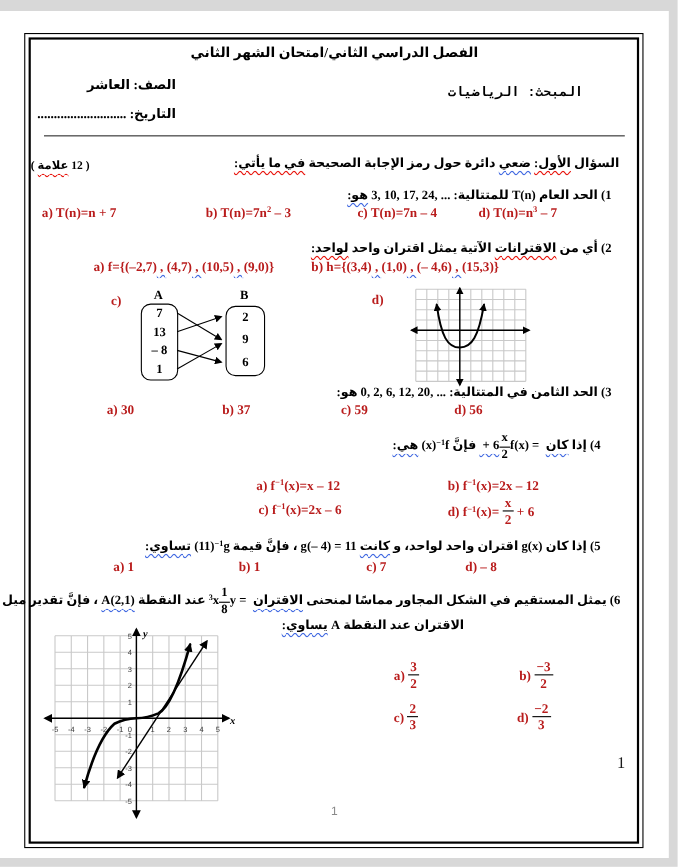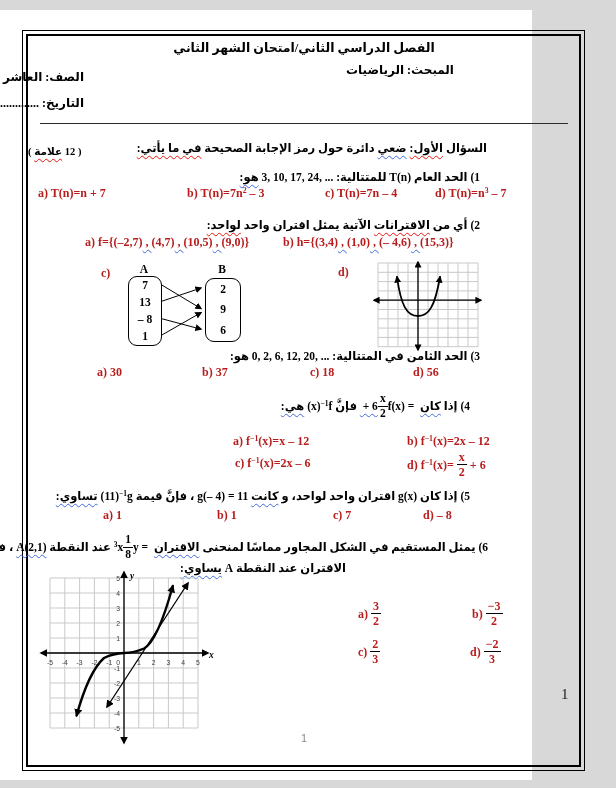--- a/index.html
+++ b/index.html
@@ -1,21 +1,21 @@
 <!DOCTYPE html>
 <html lang="ar"><head>
 <meta charset="utf-8">
 <style>
   html,body{margin:0;padding:0;}
   body{
     width:616px;height:788px;position:relative;overflow:hidden;
     background:#d8d8d8;
     font-family:"Liberation Serif","DejaVu Sans",serif;
   }
-  .page{position:absolute;left:0;top:10px;width:532px;height:770px;background:#ffffff;}
+  .page{position:absolute;left:0;top:10px;width:608px;height:770px;background:#ffffff;}
   .b-outer{position:absolute;left:22px;top:20px;width:561px;height:739px;border:1px solid #000;pointer-events:none;}
   .b-inner{position:absolute;left:26px;top:24px;width:551px;height:729px;border:2px solid #000;pointer-events:none;}
 
   .abs{position:absolute;}
   .ar{direction:rtl;unicode-bidi:embed;text-align:right;font-weight:bold;color:#000;white-space:nowrap;}
   .ltr{direction:ltr;font-weight:bold;color:#b91c1c;white-space:nowrap;}
 
   .title{left:0;top:30px;width:608px;text-align:center;font-size:12.5px;font-weight:bold;}
   .hdr{font-size:12px;}
   .hr-line{left:40px;top:113px;width:528px;border-top:1px solid #2b2b2b;height:0;}
@@ -54,21 +54,21 @@
   .stray{left:561px;top:676px;font-size:15px;font-weight:normal;color:#1a1a1a;}
 </style>
 </head>
 <body>
 
 <div class="page">
   <div class="b-outer"></div>
   <div class="b-inner"></div>
 
   <div class="abs title ar">الفصل الدراسي الثاني/امتحان الشهر الثاني</div>
-  <div class="abs ar hdr" style="top:53px;right:78px;">المبحث: الرياضيات</div>
+  <div class="abs ar hdr" style="top:66px;right:78px;font-family:Liberation Mono, monospace;">المبحث: الرياضيات</div>
   <div class="abs ar hdr" style="top:60px;right:448px;text-align:center;">الصف: العاشر</div>
   <div class="abs ar hdr" style="top:86px;right:448px;">التاريخ: ...........................</div>
   <div class="abs hr-line"></div>
 
   <div class="abs ar qline" style="top:131px;right:45px;"><span class="seg-plain">السؤال </span><span class="seg-red">الأول:</span><span class="seg-plain"> </span><span class="seg-blue">ضعي</span><span class="seg-plain"> دائرة حول رمز الإجابة الصحيحة </span><span class="seg-red">في ما يأتي:</span></div>
   <div class="abs ar marks" style="top:135px;left:28px;"><span class="seg-plain">( 12 </span><span class="seg-red">علامة</span><span class="seg-plain"> )</span></div>
 
   <div class="abs ar qline" style="top:160px;right:52px;"><span class="seg-plain">1) الحد العام </span><span class="seg-math">T(n)</span><span class="seg-plain"> للمتتالية: </span><span class="seg-math">3, 10, 17, 24, ...</span><span class="seg-plain"> </span><span class="seg-blue">هو:</span></div>
   <span class="abs ltr opt" style="top:176px;left:38px;"><span class="seg-math">a) T(n)=n + 7</span></span>
   <span class="abs ltr opt" style="top:176px;left:187px;"><span class="seg-math">b) T(n)=7n</span><span class="seg-sup">2</span><span class="seg-math"> – 3</span></span>
@@ -116,21 +116,21 @@
         <path d="M4.0,3V86.7M14.0,3V86.7M24.0,3V86.7M34.0,3V86.7M44.0,3V86.7M54.0,3V86.7M64.0,3V86.7M74.0,3V86.7M84.0,3V86.7M94.0,3V86.7M104.0,3V86.7M4,3.0H104.0M4,12.3H104.0M4,21.6H104.0M4,30.9H104.0M4,40.2H104.0M4,49.5H104.0M4,58.8H104.0M4,68.1H104.0M4,77.4H104.0M4,86.7H104.0"></path>
       </g>
     <line class="ax" x1="0" y1="40.2" x2="107" y2="40.2" marker-start="url(#pah)" marker-end="url(#pah)"></line>
     <line class="ax" x1="44" y1="90" x2="44" y2="2" marker-start="url(#pah)" marker-end="url(#pah)"></line>
     <path class="curve" style="stroke-width:1.8" d="M23,17 C27,46 33,56 44,56 C55,56 61,46 66,17" marker-start="url(#pah)" marker-end="url(#pah)"></path>
   </svg>
 
   <div class="abs ar qline" style="top:339px;right:52px;"><span class="seg-plain">3) الحد الثامن في المتتالية: </span><span class="seg-math">0, 2, 6, 12, 20, ...</span><span class="seg-plain"> هو:</span></div>
   <span class="abs ltr opt" style="top:355px;left:97px;"><span class="seg-math">a) 30</span></span>
   <span class="abs ltr opt" style="top:355px;left:202px;"><span class="seg-math">b) 37</span></span>
-  <span class="abs ltr opt" style="top:355px;left:310px;"><span class="seg-math">c) 18</span></span>
+  <span class="abs ltr opt" style="top:355px;left:310px;"><span class="seg-math">c) 59</span></span>
   <span class="abs ltr opt" style="top:355px;left:413px;"><span class="seg-math">d) 56</span></span>
 
   <div class="abs ar qline" style="top:383px;right:62px;"><span class="seg-plain">4) إذا </span><span class="seg-blue">كان</span><span class="seg-plain"> </span><span class="seg-math">f(x) = </span><span class="frac"><span class="fnum">x</span><span class="fden">2</span></span><span class="seg-mathblue"> + 6</span><span class="seg-plain"> فإنَّ </span><span class="seg-math">f</span><span class="seg-sup">−1</span><span class="seg-math">(x)</span><span class="seg-plain"> </span><span class="seg-blue">هي:</span></div>
   <span class="abs ltr opt" style="top:424px;left:233px;"><span class="seg-math">a) f</span><span class="seg-sup">−1</span><span class="seg-math">(x)=x – 12</span></span>
   <span class="abs ltr opt" style="top:424px;left:407px;"><span class="seg-math">b) f</span><span class="seg-sup">−1</span><span class="seg-math">(x)=2x – 12</span></span>
   <span class="abs ltr opt" style="top:446px;left:235px;"><span class="seg-math">c) f</span><span class="seg-sup">−1</span><span class="seg-math">(x)=2x – 6</span></span>
   <span class="abs ltr opt" style="top:441px;left:407px;"><span class="seg-math">d) f</span><span class="seg-sup">−1</span><span class="seg-math">(x)= </span><span class="frac"><span class="fnum">x</span><span class="fden">2</span></span><span class="seg-math"> + 6</span></span>
 
   <div class="abs ar qline" style="top:479px;right:62px;"><span class="seg-plain">5) إذا كان </span><span class="seg-math">g(x)</span><span class="seg-plain"> اقتران واحد لواحد، و </span><span class="seg-blue">كانت</span><span class="seg-plain"> </span><span class="seg-math">g(– 4) = 11</span><span class="seg-plain"> ، فإنَّ قيمة </span><span class="seg-math">g</span><span class="seg-sup">−1</span><span class="seg-math">(11)</span><span class="seg-plain"> </span><span class="seg-blue">تساوي:</span></div>
   <span class="abs ltr opt" style="top:498px;left:103px;"><span class="seg-math">a) 1</span></span>

